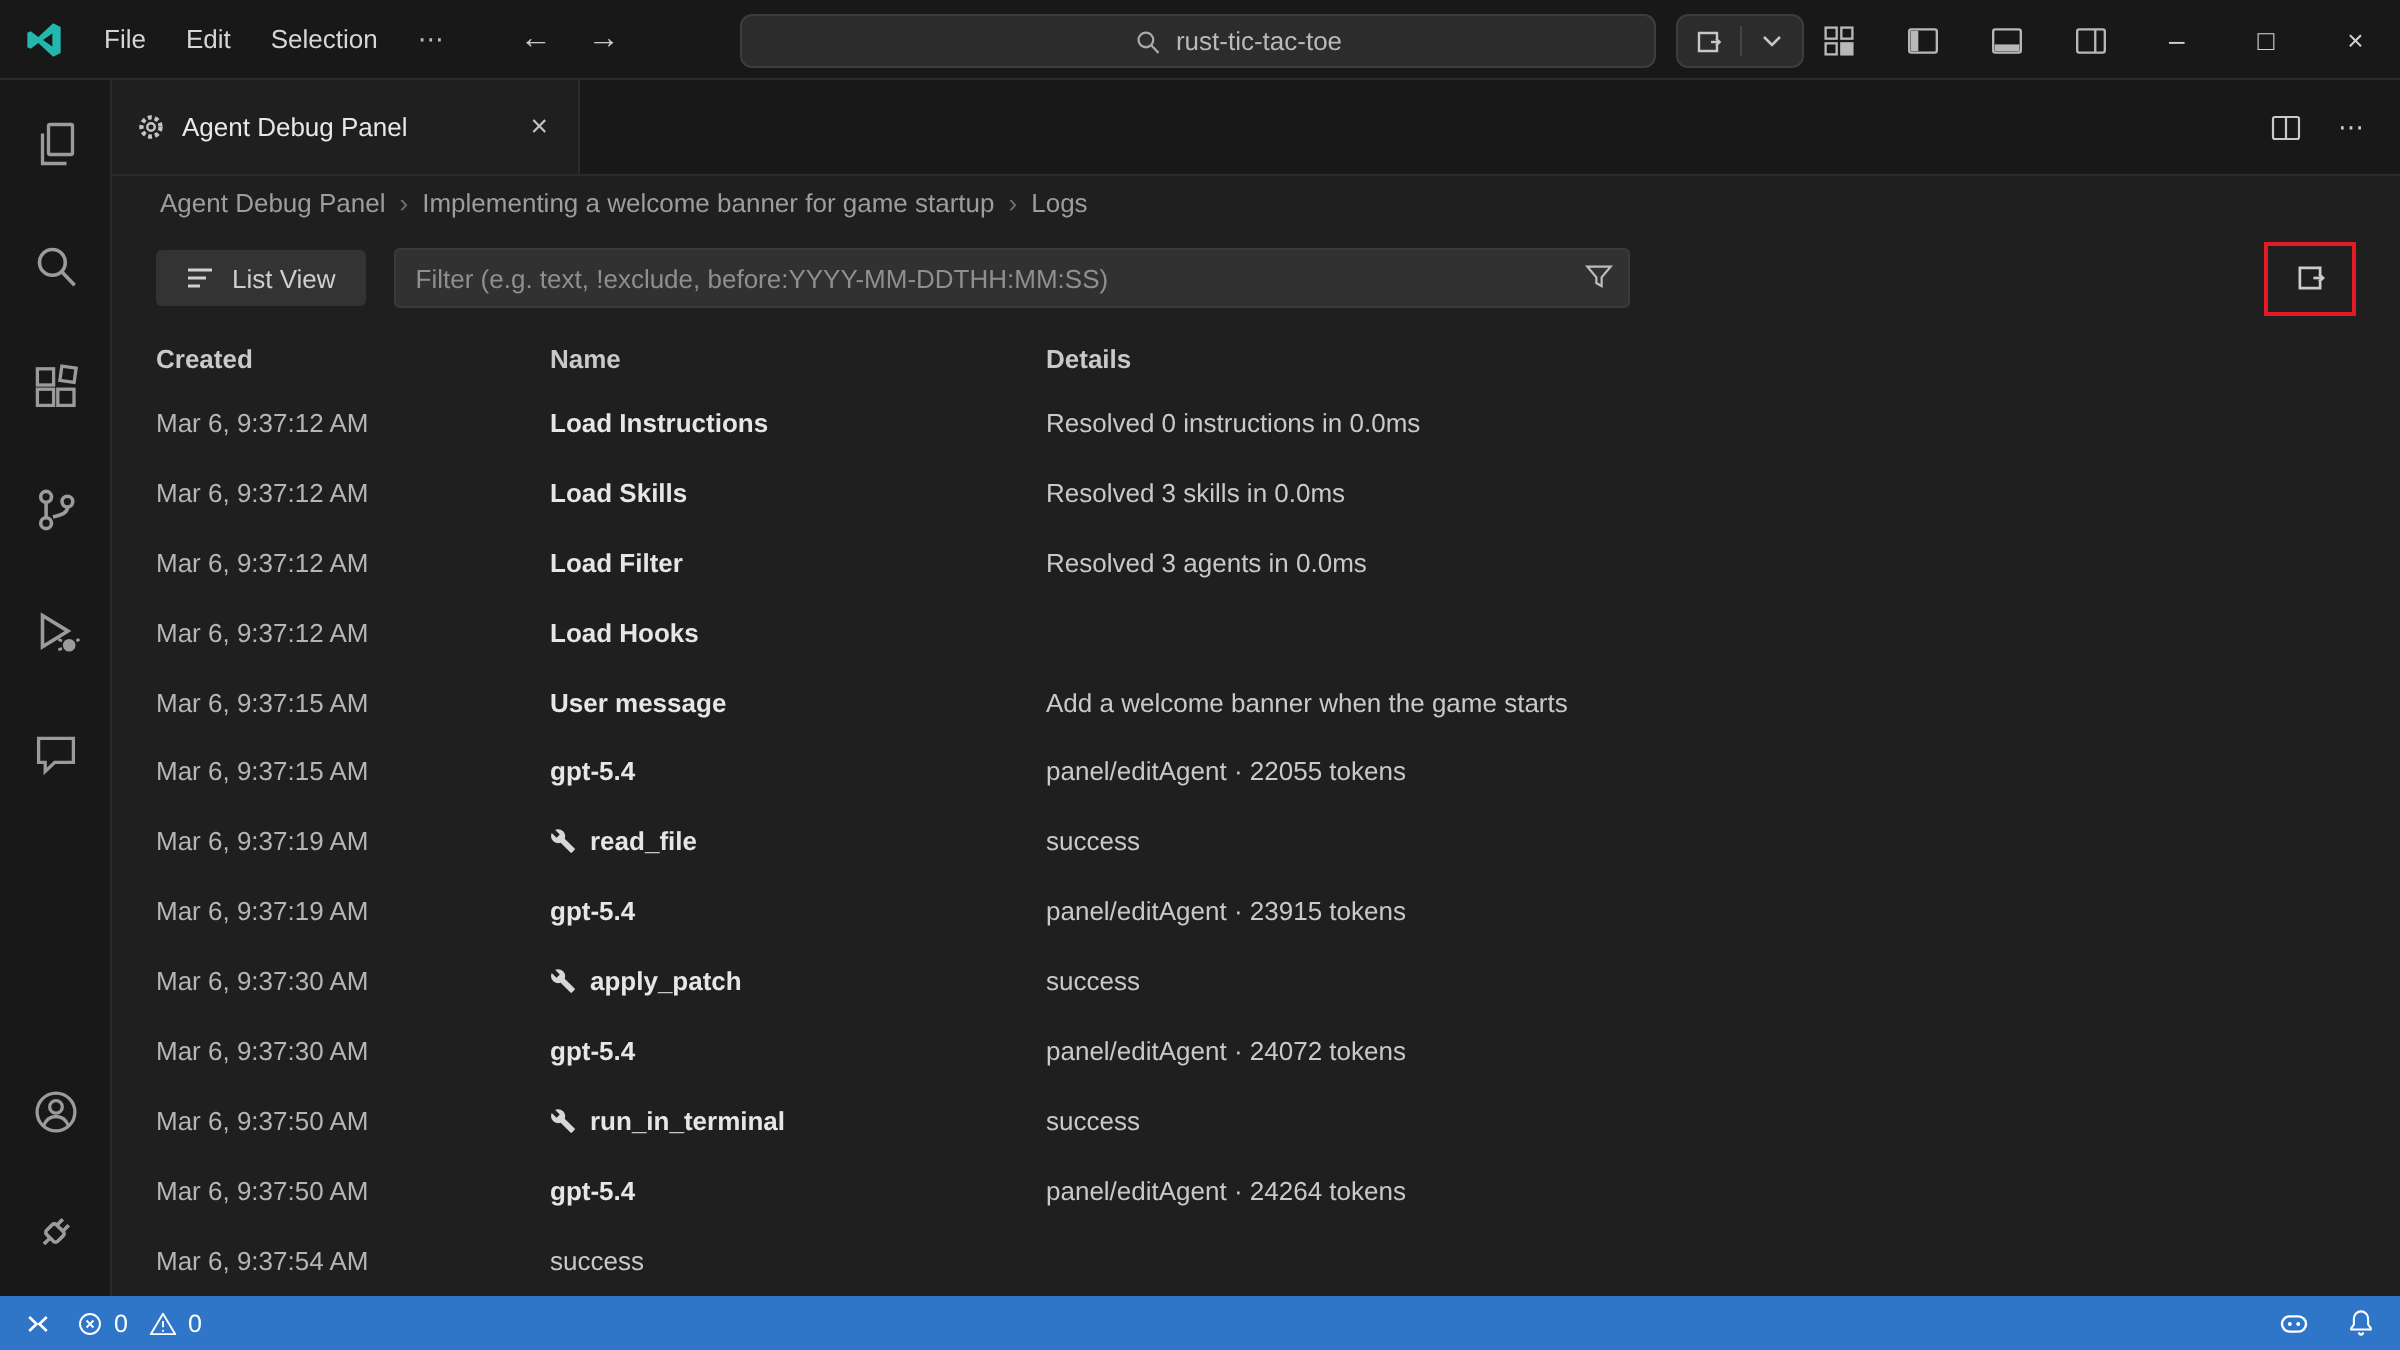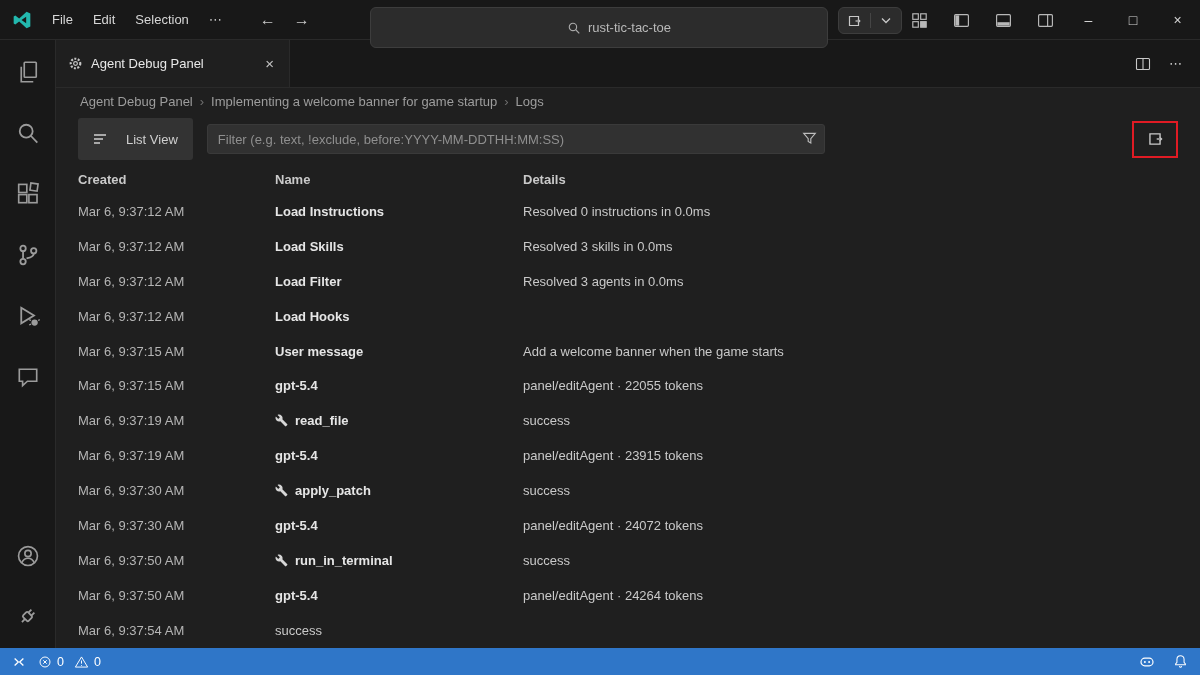--- a/index.html
+++ b/index.html
@@ -7,21 +7,21 @@
   body { font-family:"Liberation Sans","DejaVu Sans",sans-serif; font-size:13px; color:#cccccc; }
   .app { position:relative; width:1200px; height:675px; background:#1f1f1f; overflow:hidden; display:flex; flex-direction:column; }
 
   
   .titlebar { position:relative; height:40px; background:#181818; border-bottom:1px solid #2a2a2a; flex:0 0 40px; display:flex; align-items:center; }
   .logo { margin:0 10px 0 12px; display:flex; }
   .menus { display:flex; align-items:center;justify-content:center; }
   .menu-item { padding:0 10px; height:26px; line-height:26px; color:#d6d6d6; border-radius:5px; cursor:default; }
   .menu-more { padding:0 10px; color:#bdbdbd; }
   .nav-arrows { display:flex; gap:18px; margin-left:28px; font-size:16px; color:#c9c9c9; }
-  .searchbox { position:absolute; left:370px; top:7px; width:458px; height:41px; background:#2c2c2c; border:1px solid #3d3d3d; border-radius:6px; display:flex; align-items:center; justify-content:center; gap:7px; color:#b9b9b9;padding-left:40px; }
+  .searchbox { position:absolute; left:370px; top:7px; width:458px; height:27px; background:#2c2c2c; border:1px solid #3d3d3d; border-radius:6px; display:flex; align-items:center; justify-content:center; gap:7px; color:#b9b9b9;padding-left:40px; }
   .chatbtn { position:absolute; left:838px; top:7px; height:27px; width:64px; background:#2c2c2c; border:1px solid #3d3d3d; border-radius:6px; display:flex; align-items:center; }
   .chatbtn .half { flex:1; display:flex; align-items:center; justify-content:center; height:100%; }
   .chatbtn .divider { width:1px; height:15px; background:#454545; }
   .layout-icons { position:absolute; right:142px; top:0; height:40px; display:flex; align-items:center; gap:16px; }
   .win-controls { position:absolute; right:0; top:0; height:40px; width:134px; display:flex; }
   .win-btn { flex:1; display:flex; align-items:center; justify-content:center; font-size:14px; color:#d2d2d2; }
 
   
   .mid { flex:1; display:flex; min-height:0; }
   .activitybar { width:56px; background:#181818; border-right:1px solid #2a2a2a; display:flex; flex-direction:column; align-items:center; padding:19px 0; }
@@ -38,21 +38,21 @@
   .tab-close { margin-left:auto; color:#c2c2c2; font-size:15px; padding:0 3px; border-radius:4px; }
   .tabbar-actions { margin-left:auto; display:flex; align-items:center; gap:18px; padding-right:18px; color:#c9c9c9; }
 
   
   .breadcrumbs { height:26px; flex:0 0 26px; display:flex; align-items:center; gap:7px; padding-left:24px; color:#9d9d9d; }
   .crumb { white-space:nowrap; }
   .sep { color:#6f6f6f; }
 
   
   .toolbar { height:50px; flex:0 0 50px; display:flex; align-items:center; padding:0 22px; gap:14px; }
-  .listview-btn { height:42px; display:flex; align-items:center; gap:19px; padding:0 15px; background:#333333; border-radius:3px; color:#cfcfcf; cursor:pointer; }
+  .listview-btn { height:28px; display:flex; align-items:center; gap:9px; padding:0 15px; background:#333333; border-radius:3px; color:#cfcfcf; cursor:pointer; }
   .filter-wrap { position:relative; width:618px; height:30px; }
   .filter-input { width:100%; height:100%; background:#313131; border:1px solid #3a3a3a; border-radius:3px; color:#cccccc; padding:0 32px 0 10px; font-family:inherit; font-size:13px; outline:none; }
   .filter-input::placeholder { color:#8f8f8f; }
   .funnel { position:absolute; right:8px; top:7px; }
   .refresh-outline { margin-left:auto; border:2px solid var(--annotation-red,#e01b24); padding:3px; }
   .refresh-btn { width:36px; height:27px; display:flex; align-items:center; justify-content:center; background:transparent; border:none; cursor:pointer; }
 
   
   .thead { display:grid; grid-template-columns:197px 248px 1fr; padding-left:22px; height:30px; flex:0 0 30px; align-items:center; color:#c9c9c9; font-weight:bold; }
   .rows { flex:1; overflow:hidden; }

